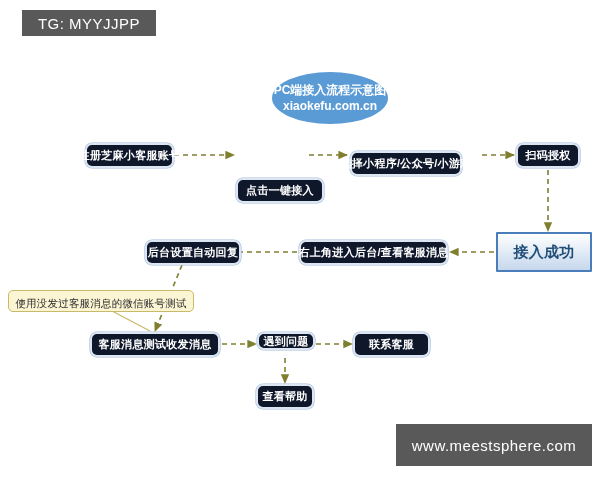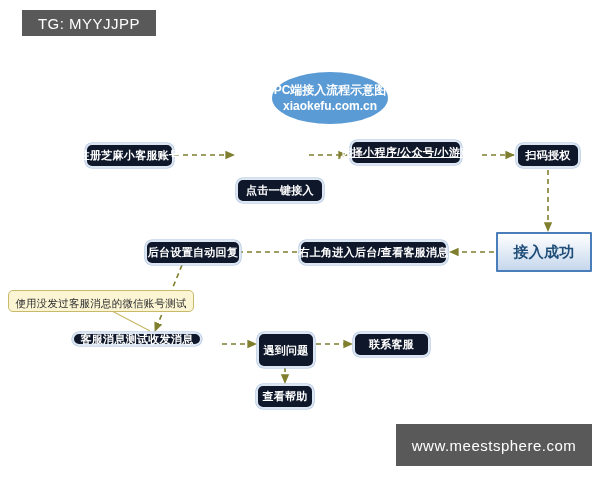--- a/index.html
+++ b/index.html
@@ -160,21 +160,21 @@
   </div>
 
   <div class="node" style="left:85px; top:143px; width:89px; height:25px;">
     <span>注册芝麻小客服账号</span>
   </div>
 
   <div class="node" style="left:236px; top:143px; width:88px; height:25px;margin-top:35px;">
     <span>点击一键接入</span>
   </div>
 
-  <div class="node" style="left:350px; top:140px; width:112px; height:25px;text-decoration:underline;">
+  <div class="node" style="left:350px; top:151px; width:112px; height:25px;">
     <span>选择小程序/公众号/小游戏</span>
   </div>
 
   <div class="node" style="left:516px; top:143px; width:64px; height:25px;">
     <span>扫码授权</span>
   </div>
 
   <div class="node success" style="left:496px; top:232px; width:96px; height:40px;">
     <span>接入成功</span>
   </div>
@@ -184,25 +184,25 @@
   </div>
 
   <div class="node" style="left:145px; top:240px; width:96px; height:25px;">
     <span>后台设置自动回复</span>
   </div>
 
   <div class="note" style="left:8px; top:290px; width:186px; height:22px;">
     <span>使用没发过客服消息的微信账号测试</span>
   </div>
 
-  <div class="node" style="left:72px; top:332px; width:130px; height:14px;">
+  <div class="node" style="left:90px; top:332px; width:130px; height:25px;">
     <span>客服消息测试收发消息</span>
   </div>
 
-  <div class="node" style="left:257px; top:332px; width:58px; height:36px;">
+  <div class="node" style="left:257px; top:332px; width:58px; height:18px;">
     <span>遇到问题</span>
   </div>
 
   <div class="node" style="left:353px; top:332px; width:77px; height:25px;">
     <span>联系客服</span>
   </div>
 
   <div class="node" style="left:256px; top:384px; width:58px; height:25px;">
     <span>查看帮助</span>
   </div>

